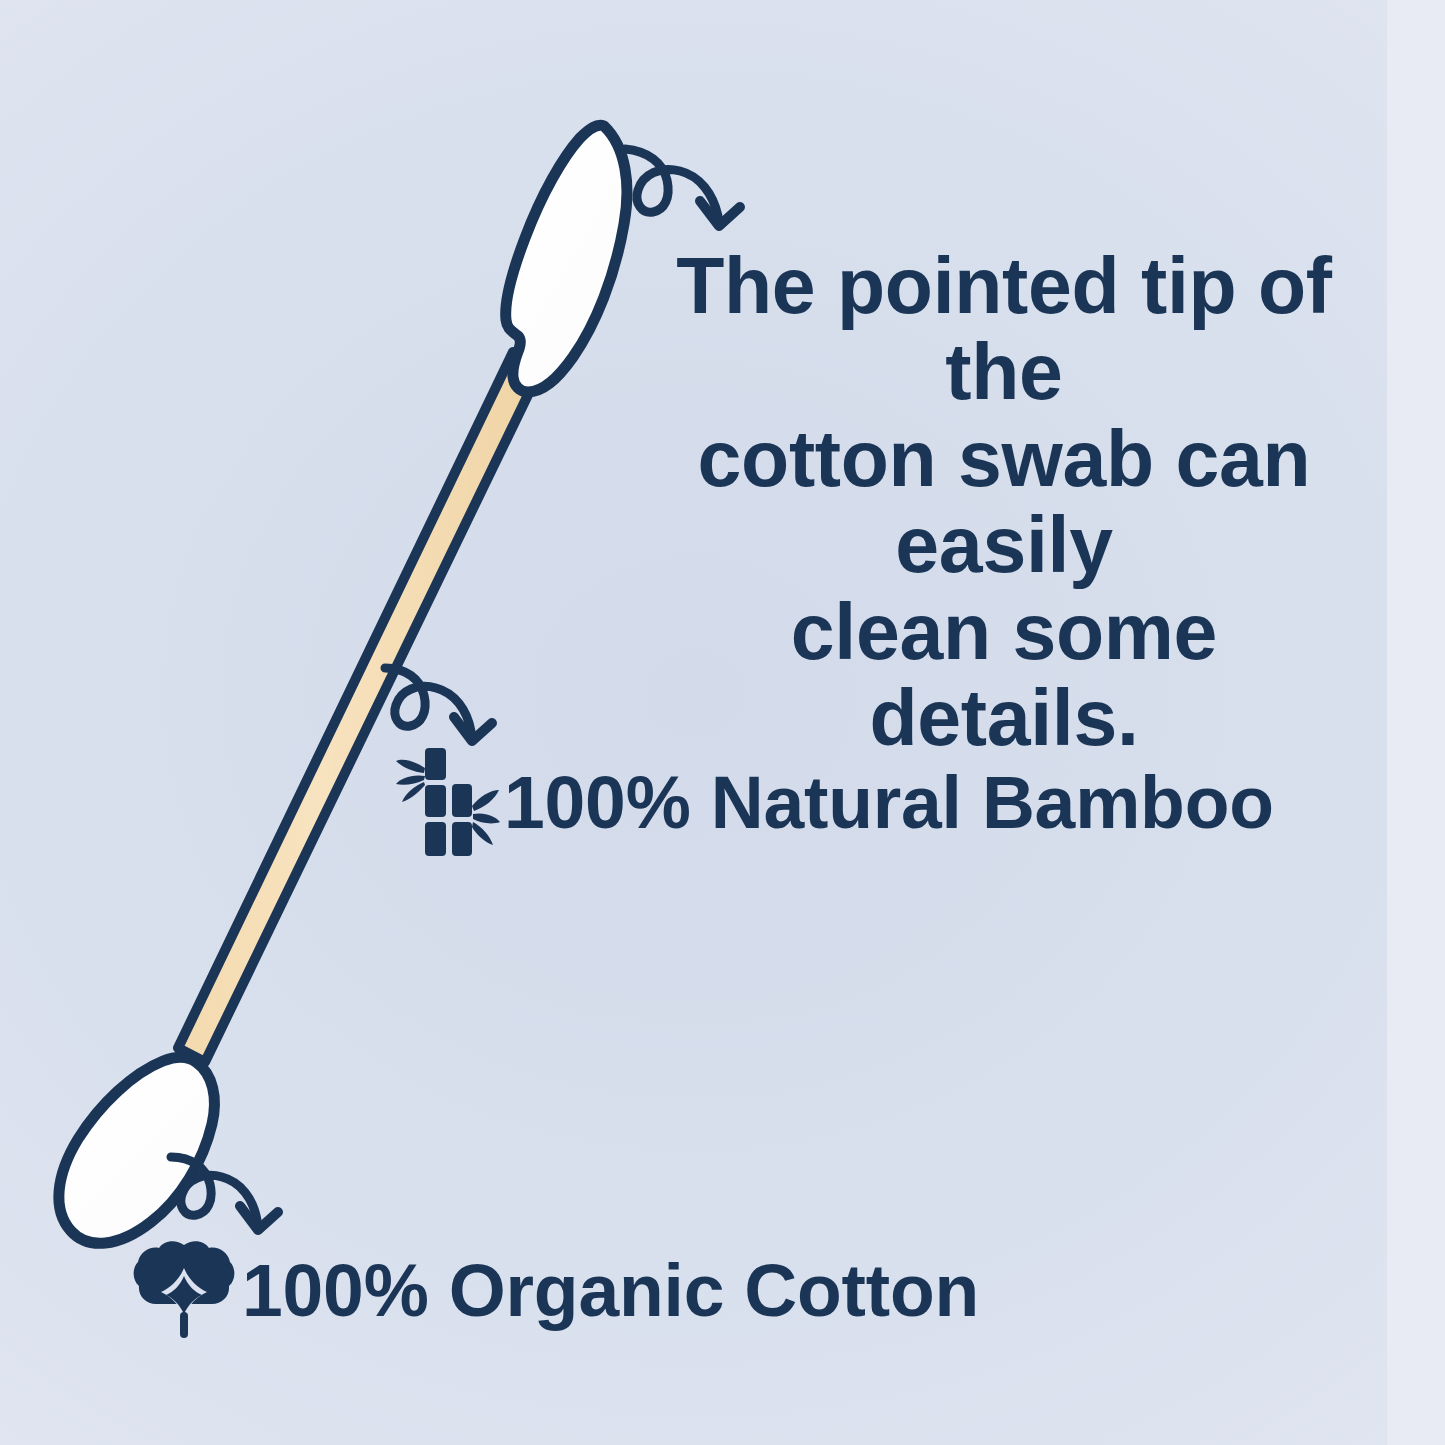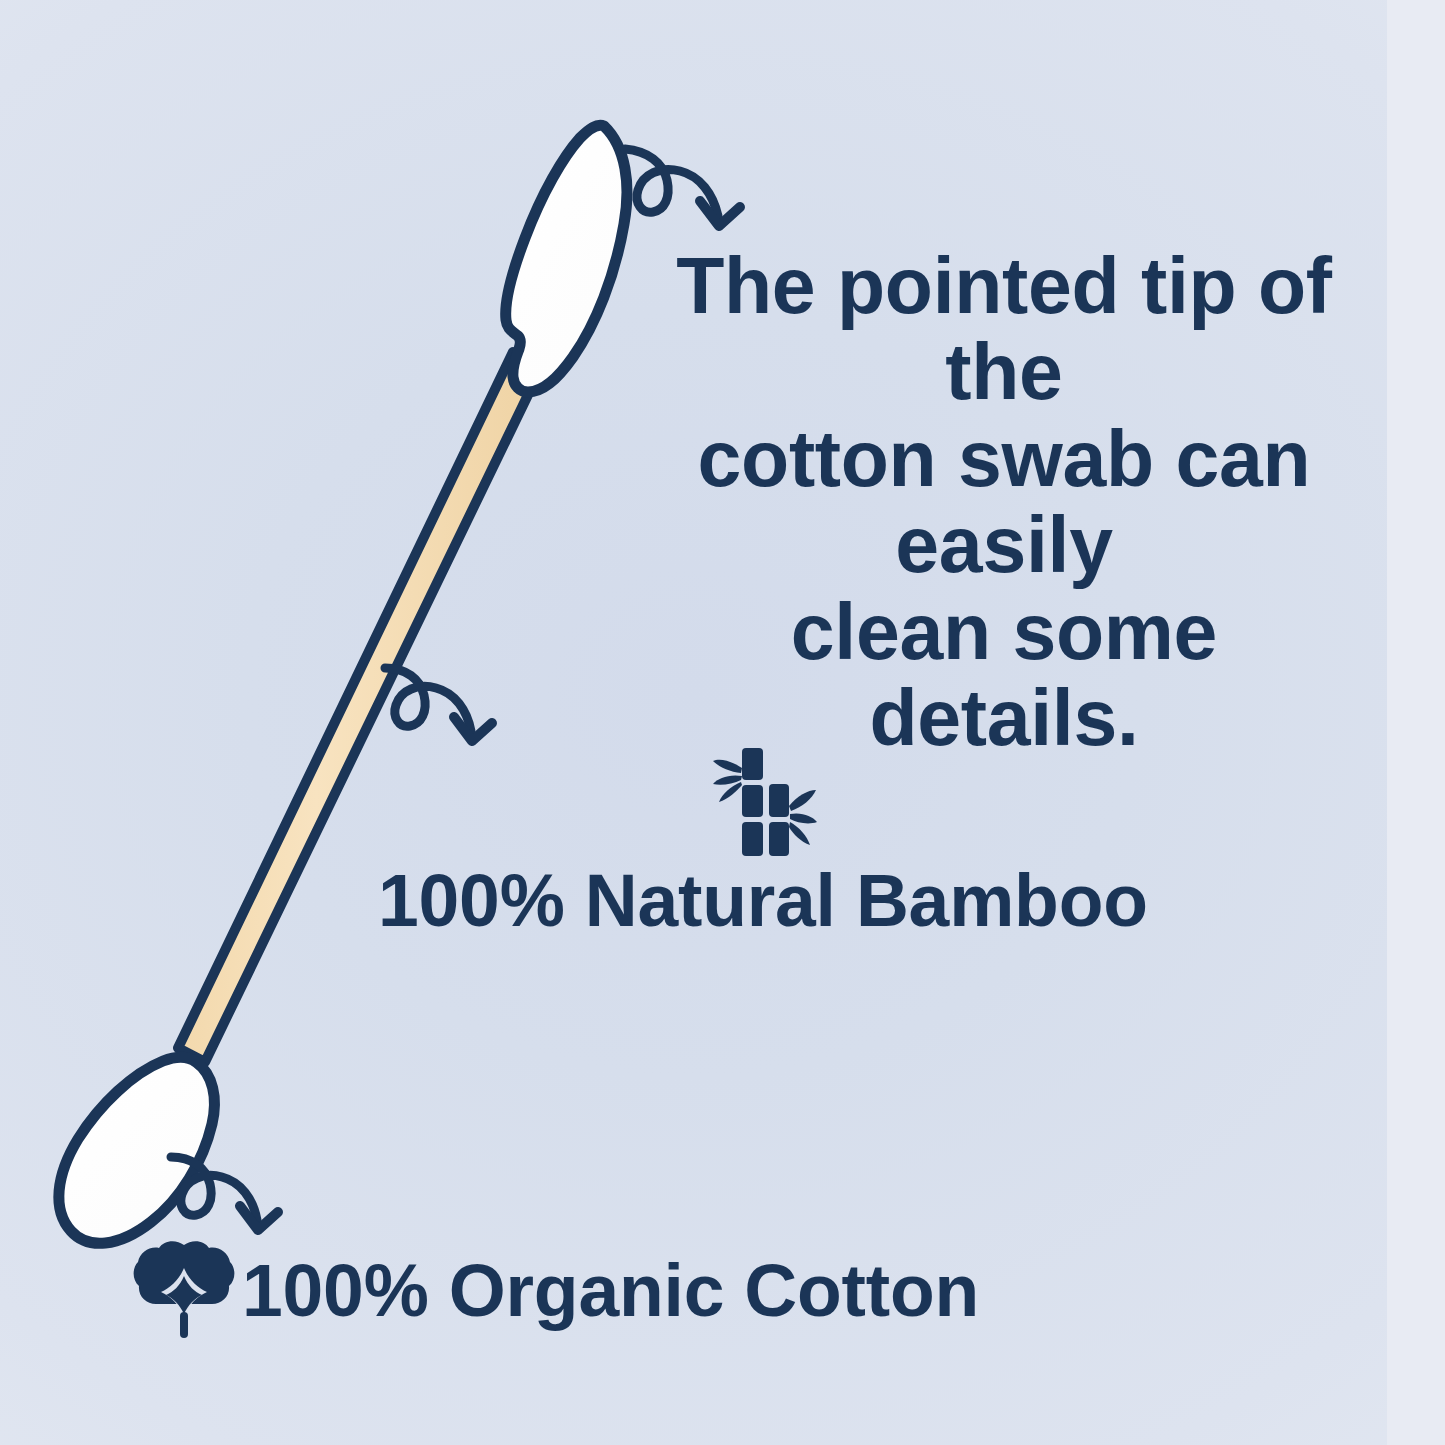--- a/index.html
+++ b/index.html
@@ -56,23 +56,22 @@
   .feature-row .f-label {
     color: #1b3557;
     font-size: 74px;
     font-weight: bold;
     letter-spacing: -0.2px;
     white-space: nowrap;
     transform: scaleX(0.99);
     transform-origin: left center;
   }
   #row-bamboo {
-    left: 374px;
+    left: 396px;
     top: 746px;
-    flex-direction: column;
   }
   #row-bamboo .f-icon { width: 104px; height: 112px; }
   #row-bamboo .f-label { margin-left: 4px; }
   #row-cotton {
     left: 132px;
     top: 1238px;
   }
   #row-cotton .f-icon { width: 104px; height: 104px; }
   #row-cotton .f-label { margin-left: 6px; }
 </style>

